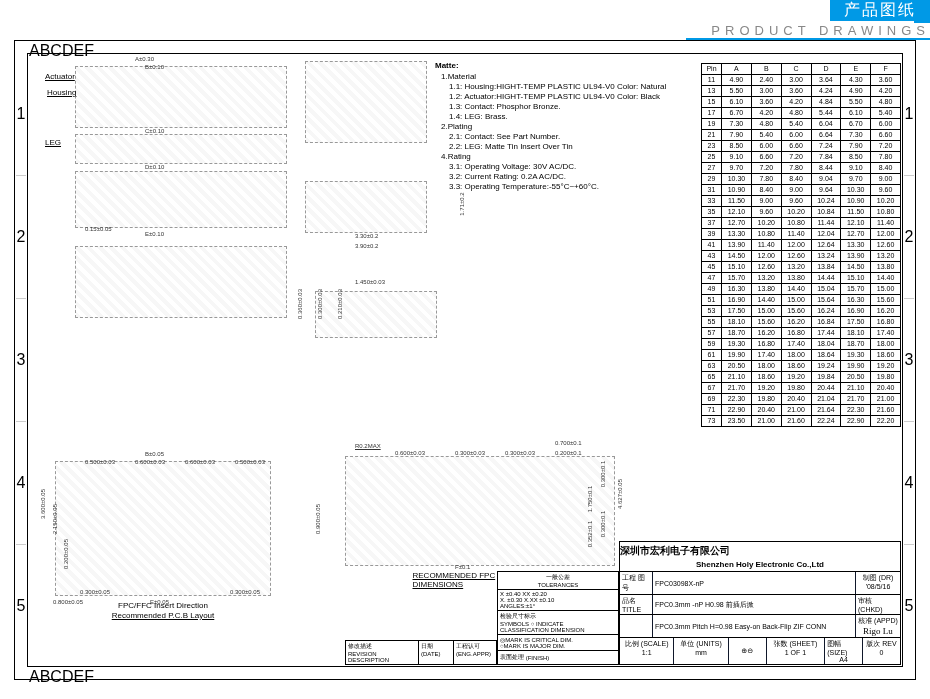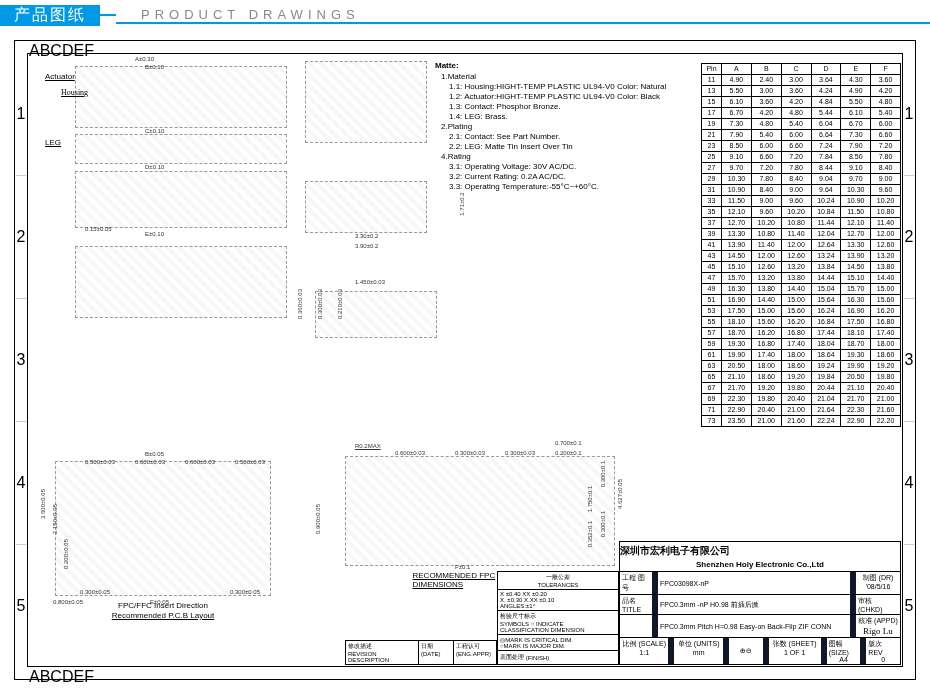--- a/index.html
+++ b/index.html
@@ -9,22 +9,23 @@
     color: #000;
   }
   .page {
     width: 930px;
     height: 699px;
     position: relative;
     box-sizing: border-box;
   }
   .header {
     display: flex;
-    align-items: center;
+    align-items: flex-end;
     height: 30px;
+    flex-direction: column;
   }
   .header-cn {
     background: #0099e6;
     color: #fff;
     font-size: 16px;
     font-weight: 500;
     padding: 0 14px;
     display: flex;
     align-items: center;
     letter-spacing: 2px;
@@ -147,21 +148,21 @@
     position:absolute;
     right:14px;
     bottom:14px;
     width:280px;
     border:1px solid #000;
     font-size:7px;
     font-family:Arial;
   }
   .title-block .row{display:flex; border-top:1px solid #000;}
   .title-block .row:first-child{border-top:none;}
-  .title-block .cell{border-left:6px solid #0f172a; padding:1px 2px; display:flex; align-items:center; min-height:12px;}
+  .title-block .cell{border-left:1px solid #0f172a; padding:1px 2px; display:flex; align-items:center; min-height:12px;}
   .title-block .cell:first-child{border-left:none;}
   .company{
     font-size:10px; font-weight:bold; padding:2px 0;
     font-family:"SimSun","Microsoft YaHei",Arial;
   }
   .company-en{
     font-size:8px; font-weight:bold; text-align:center; padding-bottom:2px;
   }
 
   .tol-block{
@@ -232,21 +233,21 @@
     <div class="inner-border"></div>
 
     <div class="isobox tech-placeholder"></div>
 
     <div class="views-left">
       <div class="tech-placeholder" style="position:absolute;left:30px;top:0;width:210px;height:60px;"></div>
       <div class="tech-placeholder" style="position:absolute;left:30px;top:68px;width:210px;height:28px;"></div>
       <div class="tech-placeholder" style="position:absolute;left:30px;top:105px;width:210px;height:55px;"></div>
       <div class="tech-placeholder" style="position:absolute;left:30px;top:180px;width:210px;height:70px;"></div>
       <span class="label-callout" style="left:0;top:6px;">Actuator</span>
-      <span class="label-callout" style="left:16px;top:22px;font-family:Liberation Serif, serif;">Housing</span>
+      <span class="label-callout" style="left:2px;top:22px;">Housing</span>
       <span class="label-callout" style="left:0;top:72px;">LEG</span>
       <span class="dim-text" style="left:90px;top:-10px;">A±0.30</span>
       <span class="dim-text" style="left:100px;top:-2px;">B±0.10</span>
       <span class="dim-text" style="left:100px;top:62px;">C±0.10</span>
       <span class="dim-text" style="left:100px;top:98px;">D±0.10</span>
       <span class="dim-text" style="left:40px;top:160px;">0.15±0.05</span>
       <span class="dim-text" style="left:100px;top:165px;">E±0.10</span>
     </div>
 
     <div class="mid-views">

